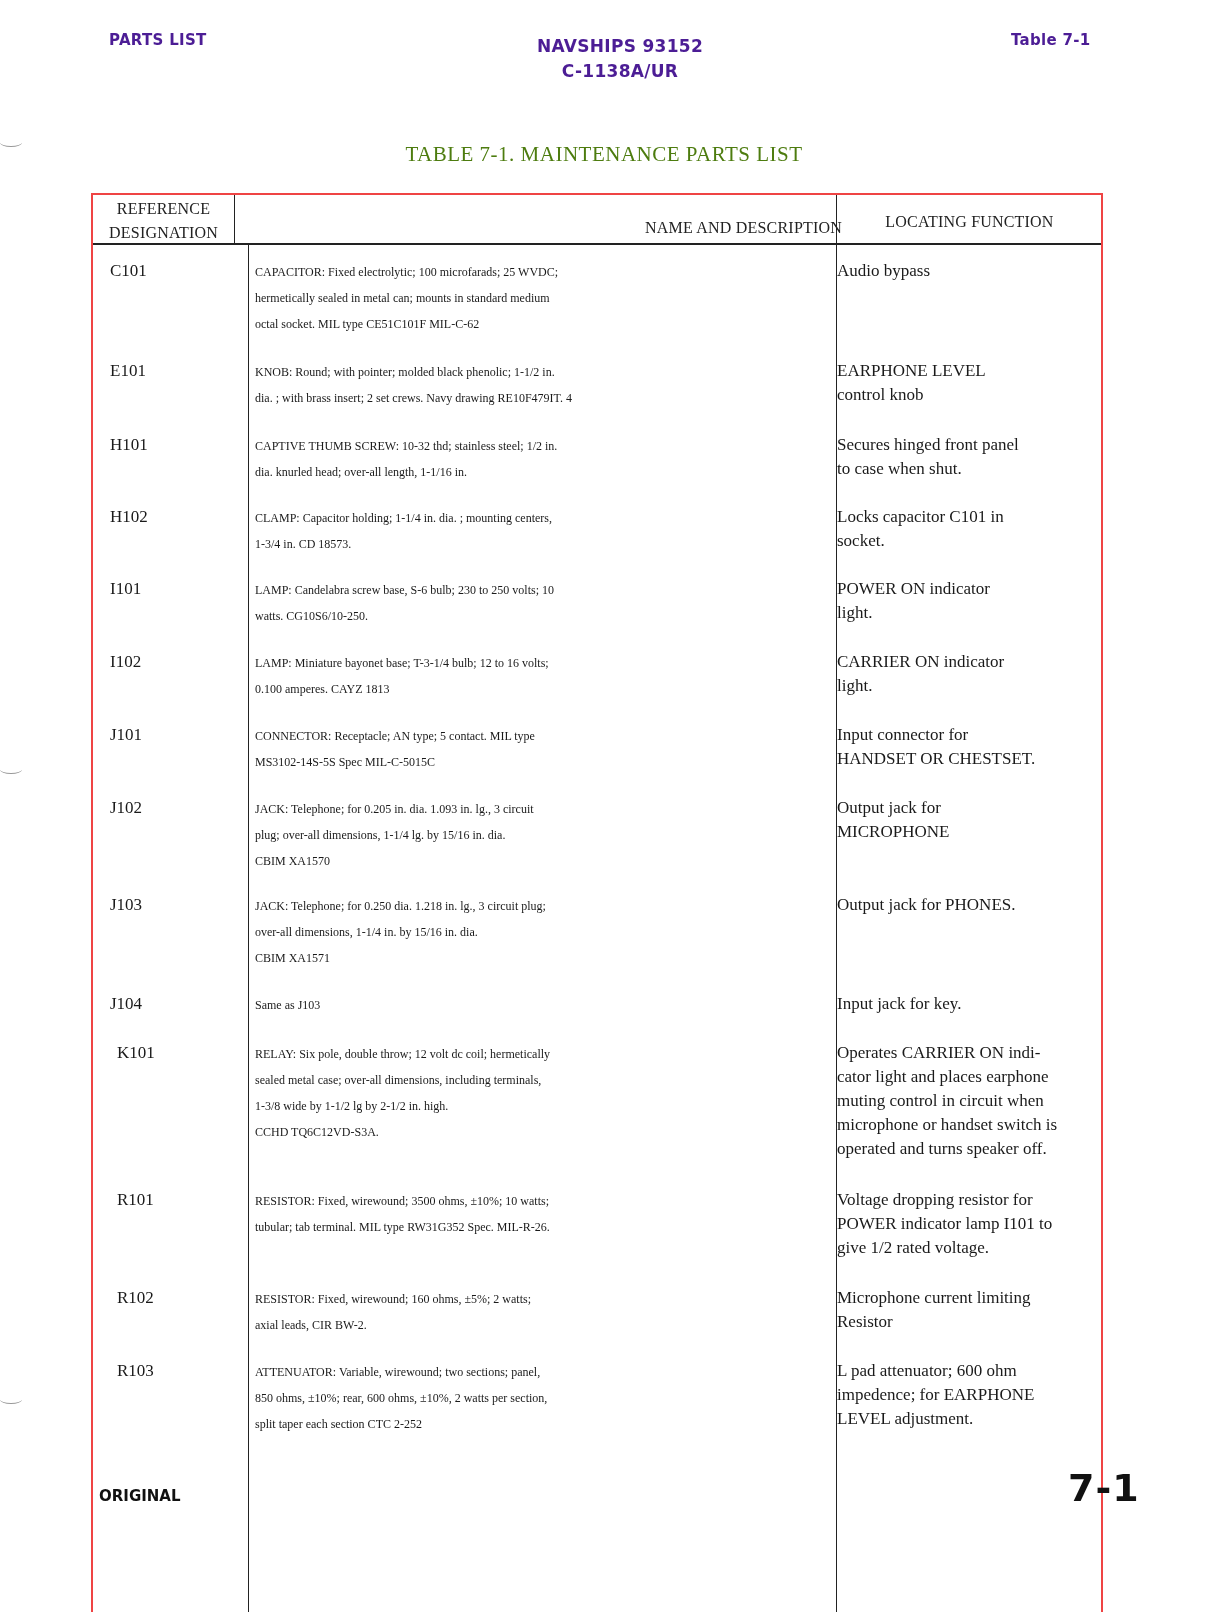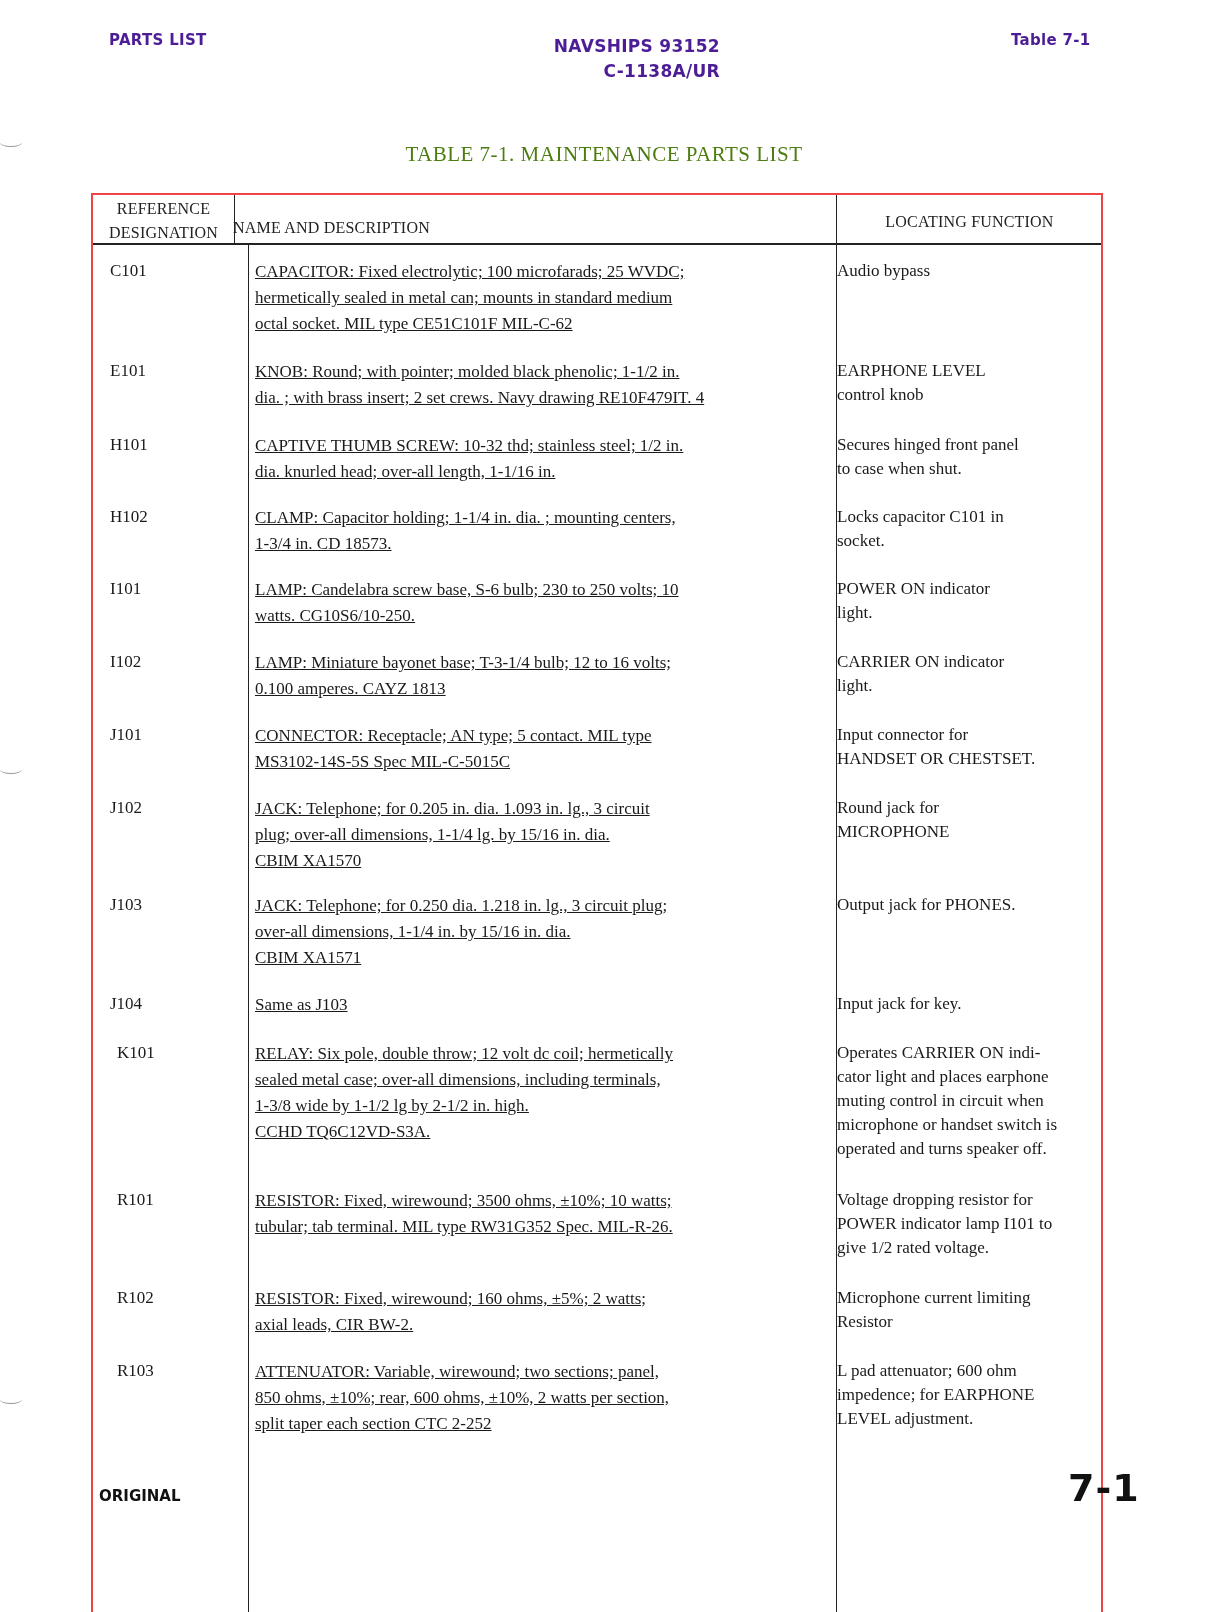--- a/index.html
+++ b/index.html
@@ -3,45 +3,45 @@
   <meta charset="utf-8">
   <style>
     html, body { margin: 0; padding: 0; }
     body {
       width: 1208px; height: 1612px; background: #ffffff; position: relative;
       overflow: hidden; color: #1a1a1a;
       font-family: "Liberation Serif", "DejaVu Serif", serif;
     }
     .hdr { position: absolute; font-family: "DejaVu Sans", sans-serif; font-weight: bold; font-size: 15px; letter-spacing: 0.3px; color: #4c1d95; }
     #hdr-left { left: 109px; top: 31px; }
-    #hdr-center { left: 520px; top: 34px; width: 200px; text-align: right; font-size: 17px; line-height: 25px; font-weight: bold; }
+    #hdr-center { left: 520px; top: 34px; width: 200px; text-align: center; font-size: 17px; line-height: 25px; font-weight: bold; }
     #hdr-right { left: 1011px; top: 31px; }
     #table-title { position: absolute; left: 0; width: 1208px; top: 142px; text-align: center; font-size: 21px; letter-spacing: 0.5px; color: #4d7c0f; }
 
     .margin-mark { position: absolute; left: 0; width: 22px; height: 8px; border-bottom: 1px solid #999; border-radius: 0 0 50% 50%; }
 
     #parts-table {
       position: absolute; left: 91px; top: 193px; width: 1012px; height: 1566px;
       border: 2px solid #ef4444; box-sizing: border-box;
     }
     .vline { position: absolute; top: 0; bottom: 0; width: 0; border-left: 1.5px solid #222; }
     #vline-1 { left: 155px; }
     #vline-2 { left: 743px; }
     #head-rule { position: absolute; left: 0; right: 0; top: 48px; border-top: 2px solid #222; }
     
     #vline-1h { position: absolute; left: 141px; top: 0; height: 48px; border-left: 1.5px solid #222; }
 
     .th { position: absolute; font-size: 16px; color: #222; letter-spacing: 0.2px; }
     #th-ref { left: 0; width: 141px; top: 2px; text-align: center; line-height: 24px; }
-    #th-name { left: 140px; width: 588px; top: 24px; text-align: left; }
+    #th-name { left: 161px; width: 588px; top: 24px; text-align: right; }
     #th-loc { left: 743px; width: 267px; top: 18px; text-align: center; }
 
     .row { position: absolute; left: 0; right: 0; }
     .cell-ref { position: absolute; left: 17px; font-size: 17px; line-height: 24px; }
-    .cell-name { position: absolute; left: 162px; width: 570px; font-size: 17px; line-height: 26px; text-decoration: underline; }
+    .cell-name { position: absolute; left: 162px; width: 570px; font-size: 12px; line-height: 26px; }
     .cell-loc { position: absolute; left: 744px; width: 270px; font-size: 17px; line-height: 24px; }
     .line { display: block; white-space: nowrap; }
 
     #footer-left { position: absolute; left: 99px; top: 1487px; font-family: "DejaVu Sans", sans-serif; font-weight: bold; font-size: 15px; color: #111; }
     #footer-right { position: absolute; left: 1068px; top: 1466px; font-family: "DejaVu Sans", sans-serif; font-weight: bold; font-size: 38px; color: #111; letter-spacing: 1px; }
   </style>
 </head>
 <body>
 
 <div id="hdr-left" class="hdr">PARTS LIST</div>
@@ -149,21 +149,21 @@
         </div>
       </div>
       <div class="row" style="top: 601px;">
         <div class="cell-ref">J102</div>
         <div class="cell-name">
           <span class="line">JACK:  Telephone; for 0.205 in. dia. 1.093 in. lg., 3 circuit</span>
           <span class="line">plug; over-all dimensions, 1-1/4 lg. by 15/16 in. dia.</span>
           <span class="line">CBIM XA1570</span>
         </div>
         <div class="cell-loc">
-          <span class="line">Round jack for</span>
+          <span class="line">Output jack for</span>
           <span class="line">MICROPHONE</span>
         </div>
       </div>
       <div class="row" style="top: 698px;">
         <div class="cell-ref">J103</div>
         <div class="cell-name">
           <span class="line">JACK:  Telephone; for 0.250 dia. 1.218 in. lg., 3 circuit plug;</span>
           <span class="line">over-all dimensions, 1-1/4 in. by 15/16 in. dia.</span>
           <span class="line">CBIM XA1571</span>
         </div>

